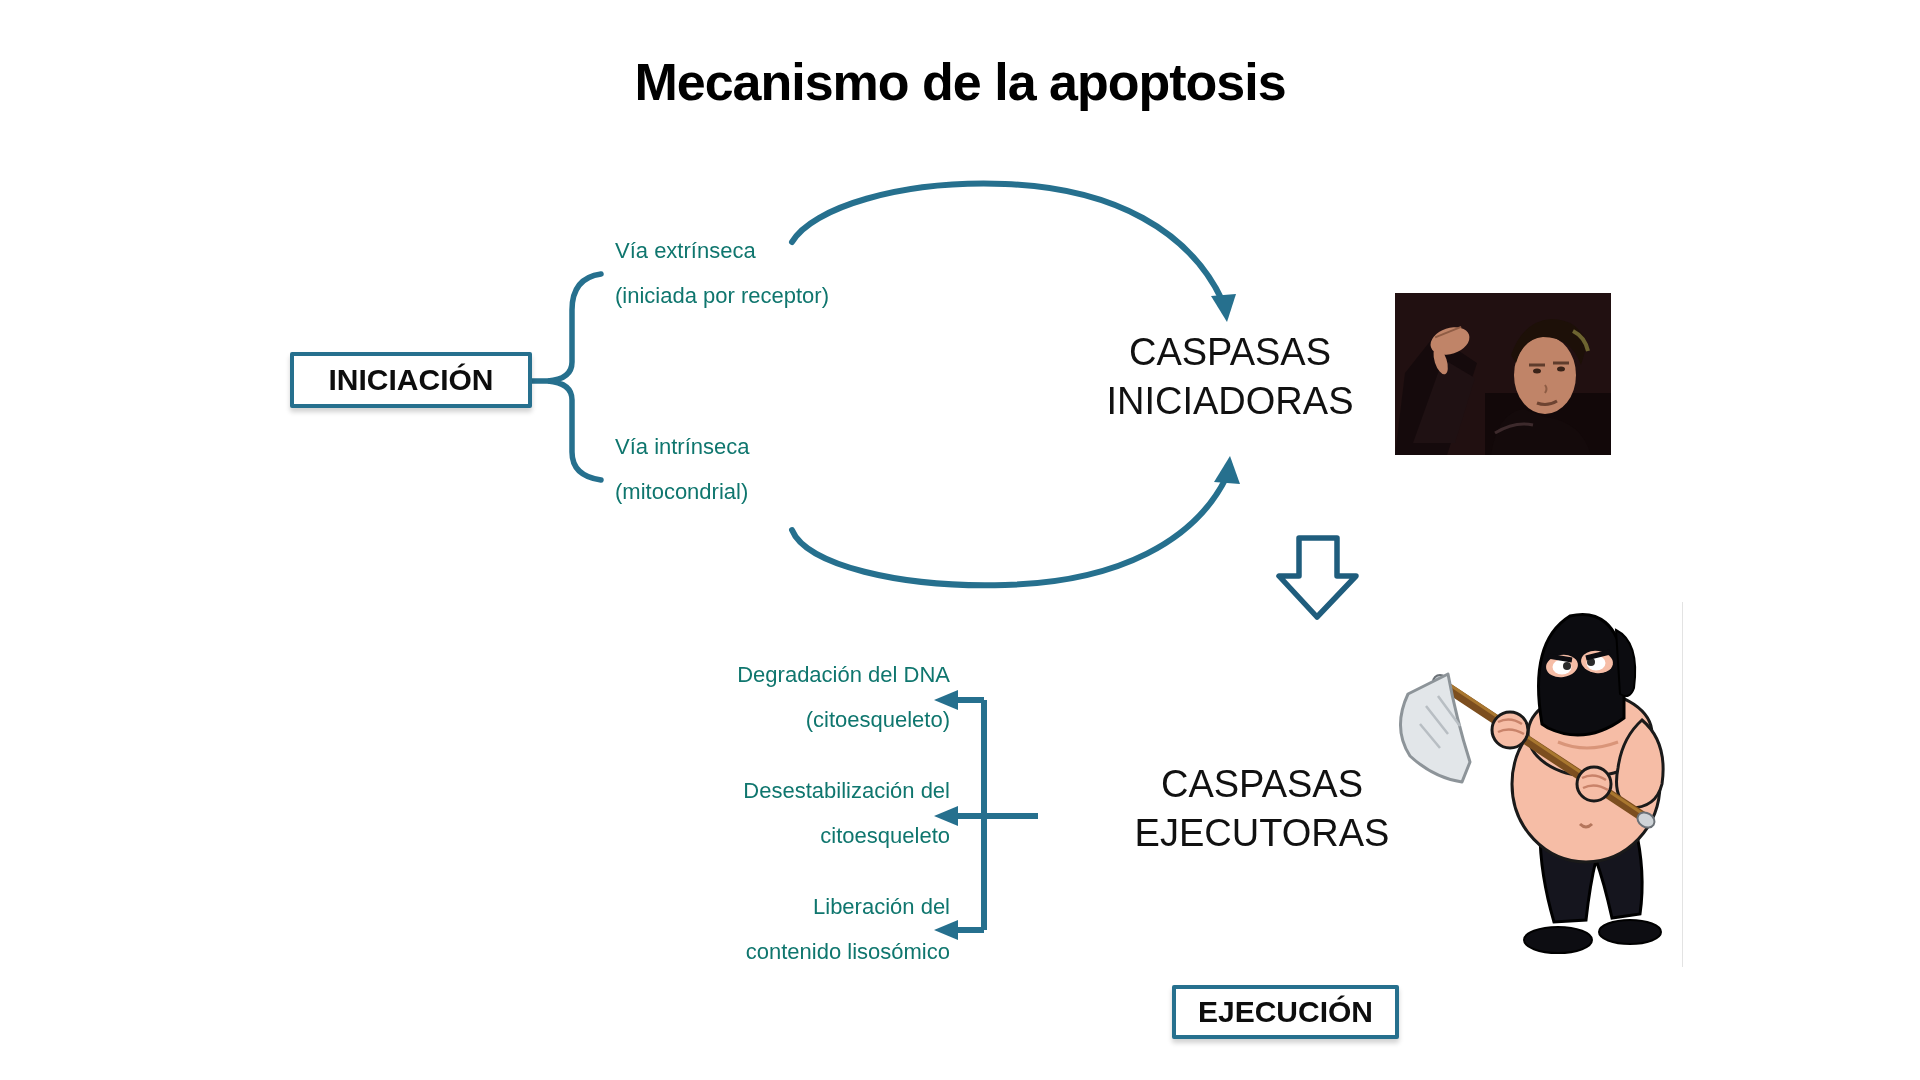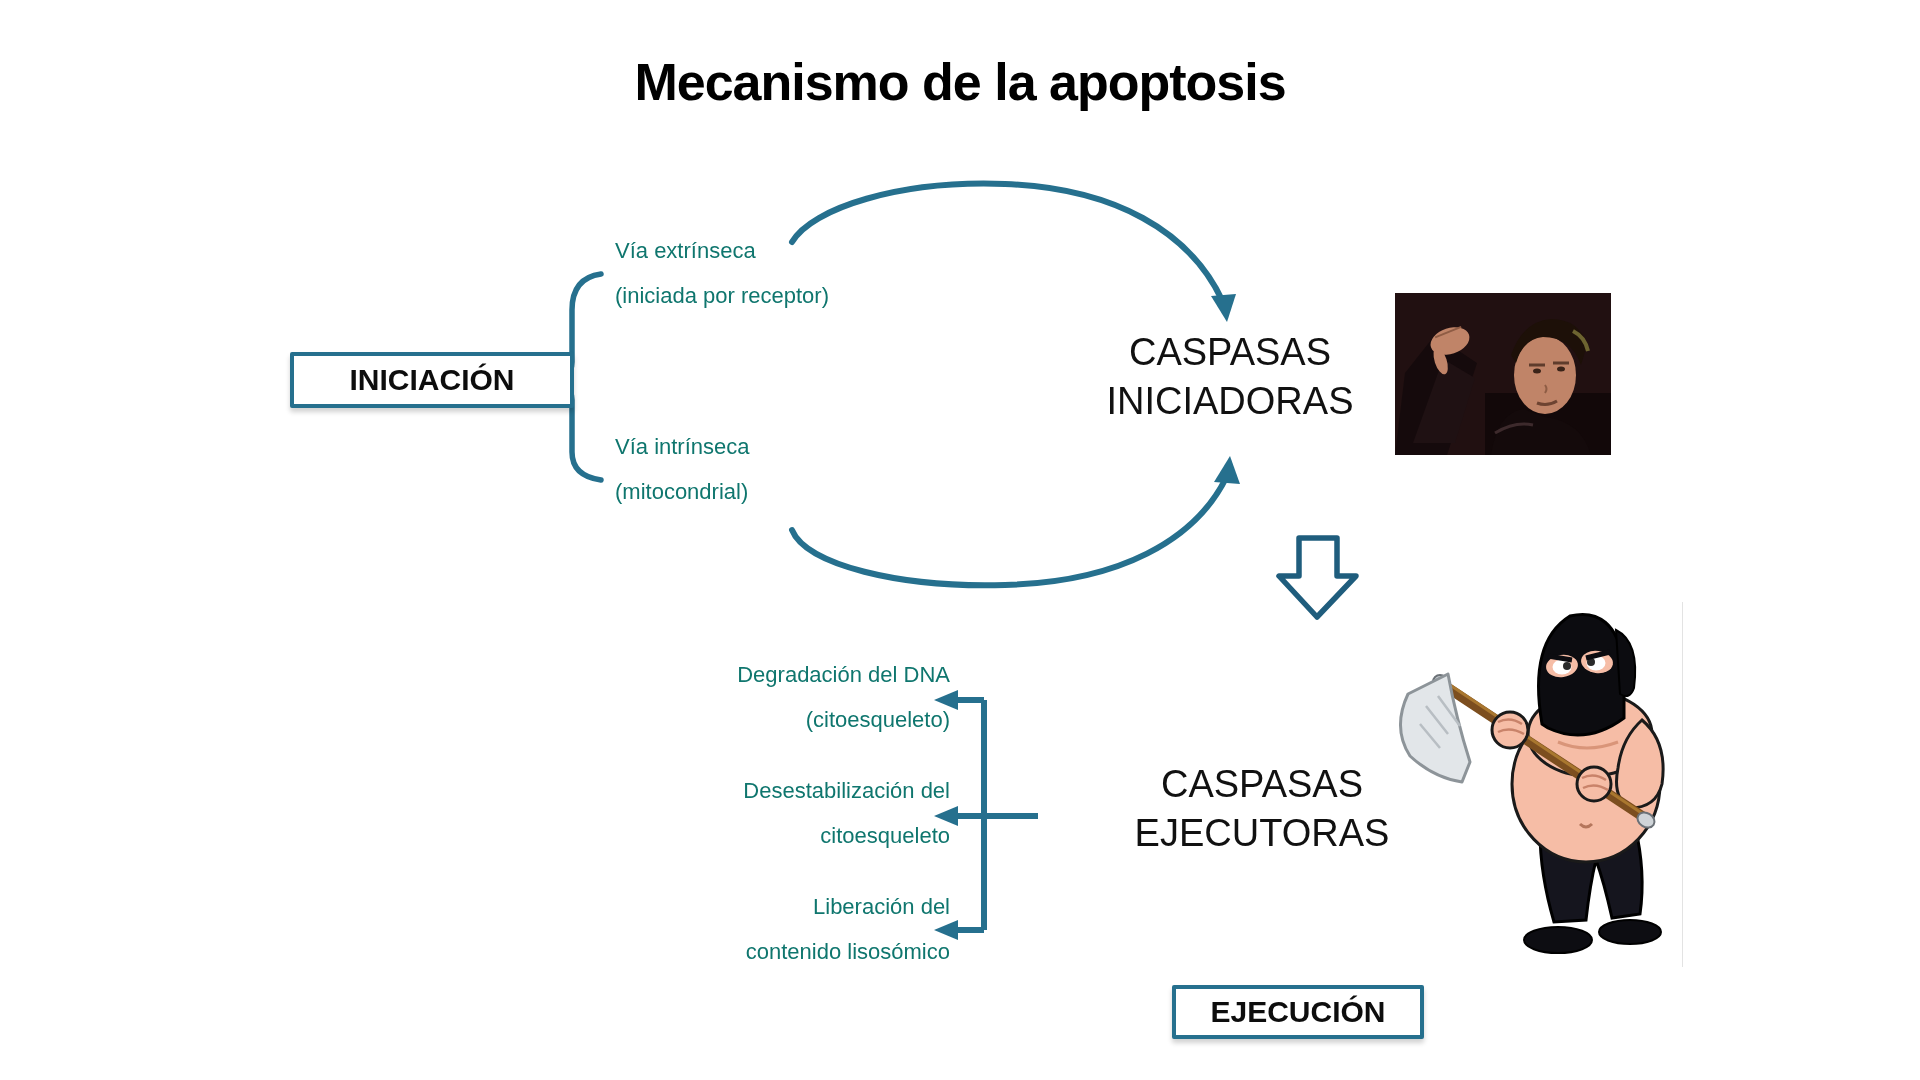--- a/index.html
+++ b/index.html
@@ -59,21 +59,21 @@
       <path d="M 1038 816 L 952 816"></path>
       <path d="M 984 930 L 952 930"></path>
       <g stroke="none" fill="#26708E">
         <polygon points="934,700 958,690 958,710"></polygon>
         <polygon points="934,816 958,806 958,826"></polygon>
         <polygon points="934,930 958,920 958,940"></polygon>
       </g>
     </g>
   </svg>
 
-  <div class="abs labelbox" style="left:290px;top:352px;width:284px;height:56px;">
+  <div class="abs labelbox" style="left:290px;top:352px;width:242px;height:56px;">
     <span>INICIACIÓN</span>
   </div>
 
   <div class="abs bodytext" style="left:615px;top:228px;">
     <div>Vía extrínseca</div>
     <div>(iniciada por receptor)</div>
   </div>
 
   <div class="abs bodytext" style="left:615px;top:424px;">
     <div>Vía intrínseca</div>
@@ -168,17 +168,17 @@
       <path d="M 58 72 L 18 92 Q 2 126 20 154 Q 44 176 72 180 L 80 160 Q 66 116 58 72 Z" fill="#e2e6e9" stroke="#8d9499" stroke-width="3" stroke-linejoin="round"></path>
       <path d="M 36 104 L 58 132 M 48 94 L 70 124 M 30 122 L 50 146" stroke="#b8bec3" stroke-width="2.5"></path>
 
       <circle cx="120" cy="128" r="18" fill="#f6bda6" stroke="#1a1a1a" stroke-width="3"></circle>
       <path d="M 108 120 Q 120 114 132 122 M 108 130 Q 120 124 134 132" stroke="#c9836a" stroke-width="2.5" fill="none"></path>
       <circle cx="204" cy="182" r="17" fill="#f6bda6" stroke="#1a1a1a" stroke-width="3"></circle>
       <path d="M 192 176 Q 204 170 216 178 M 193 186 Q 205 180 218 188" stroke="#c9836a" stroke-width="2.5" fill="none"></path>
     </svg>
   </div>
 
-  <div class="abs labelbox" style="left:1172px;top:985px;width:252px;height:54px;">
+  <div class="abs labelbox" style="left:1172px;top:985px;width:227px;height:54px;">
     <span>EJECUCIÓN</span>
   </div>
 
 </div>
 
 </body></html>

